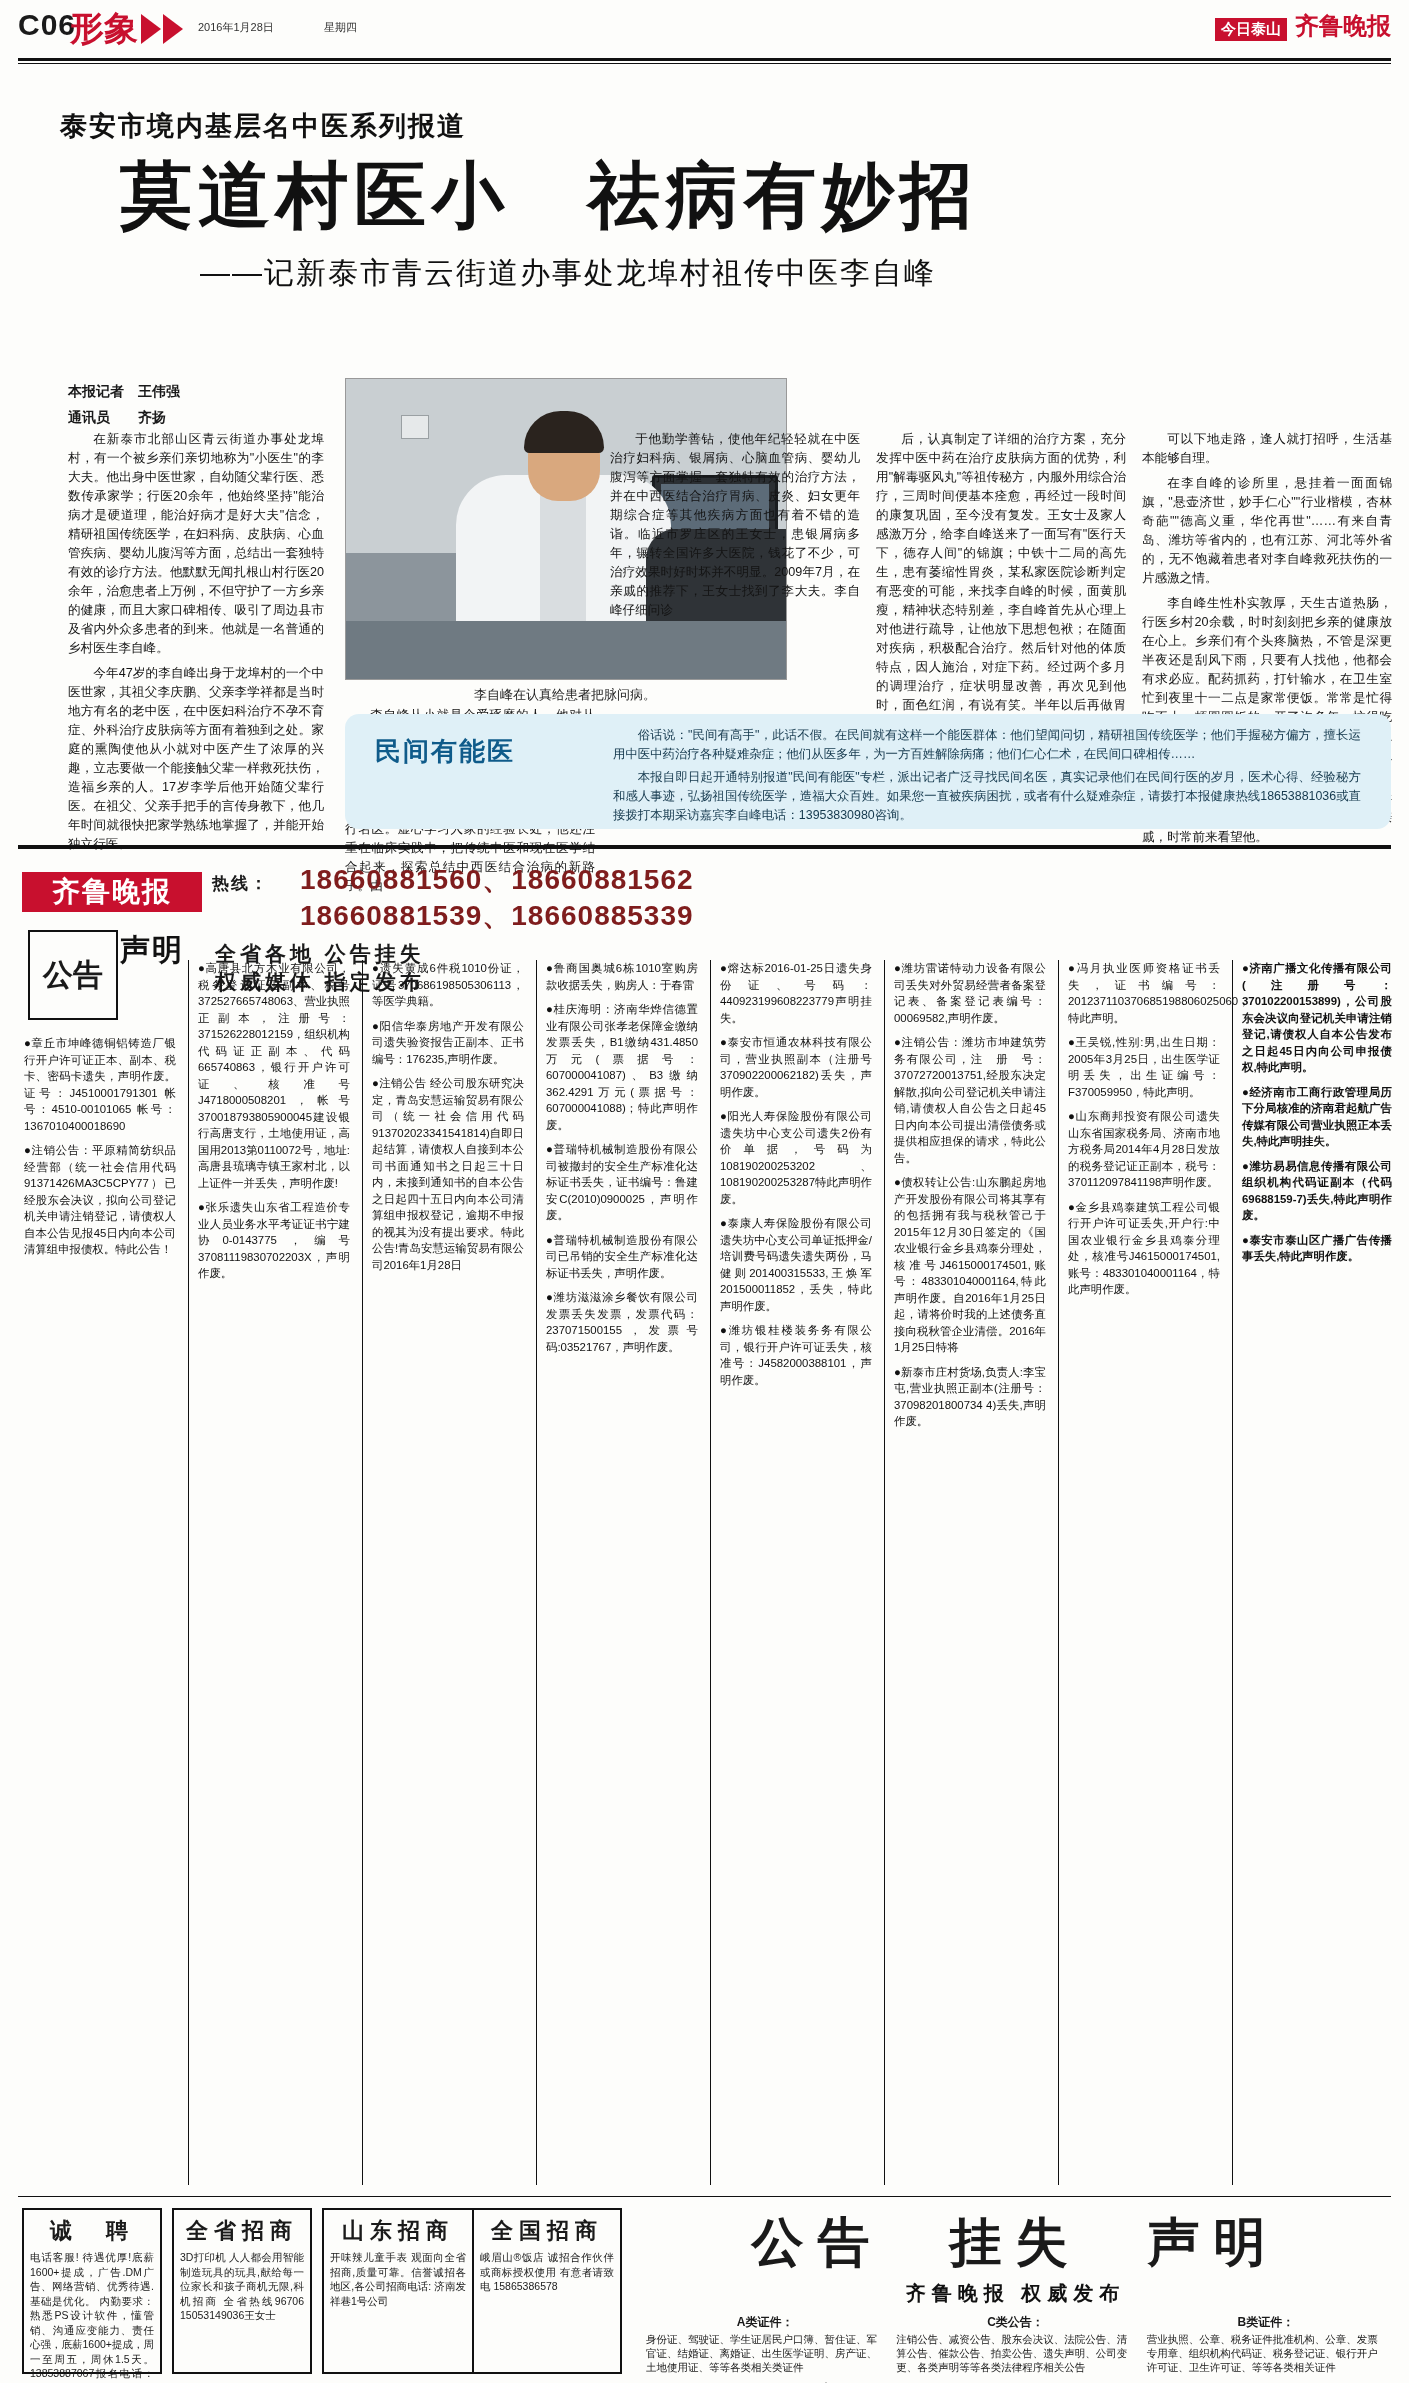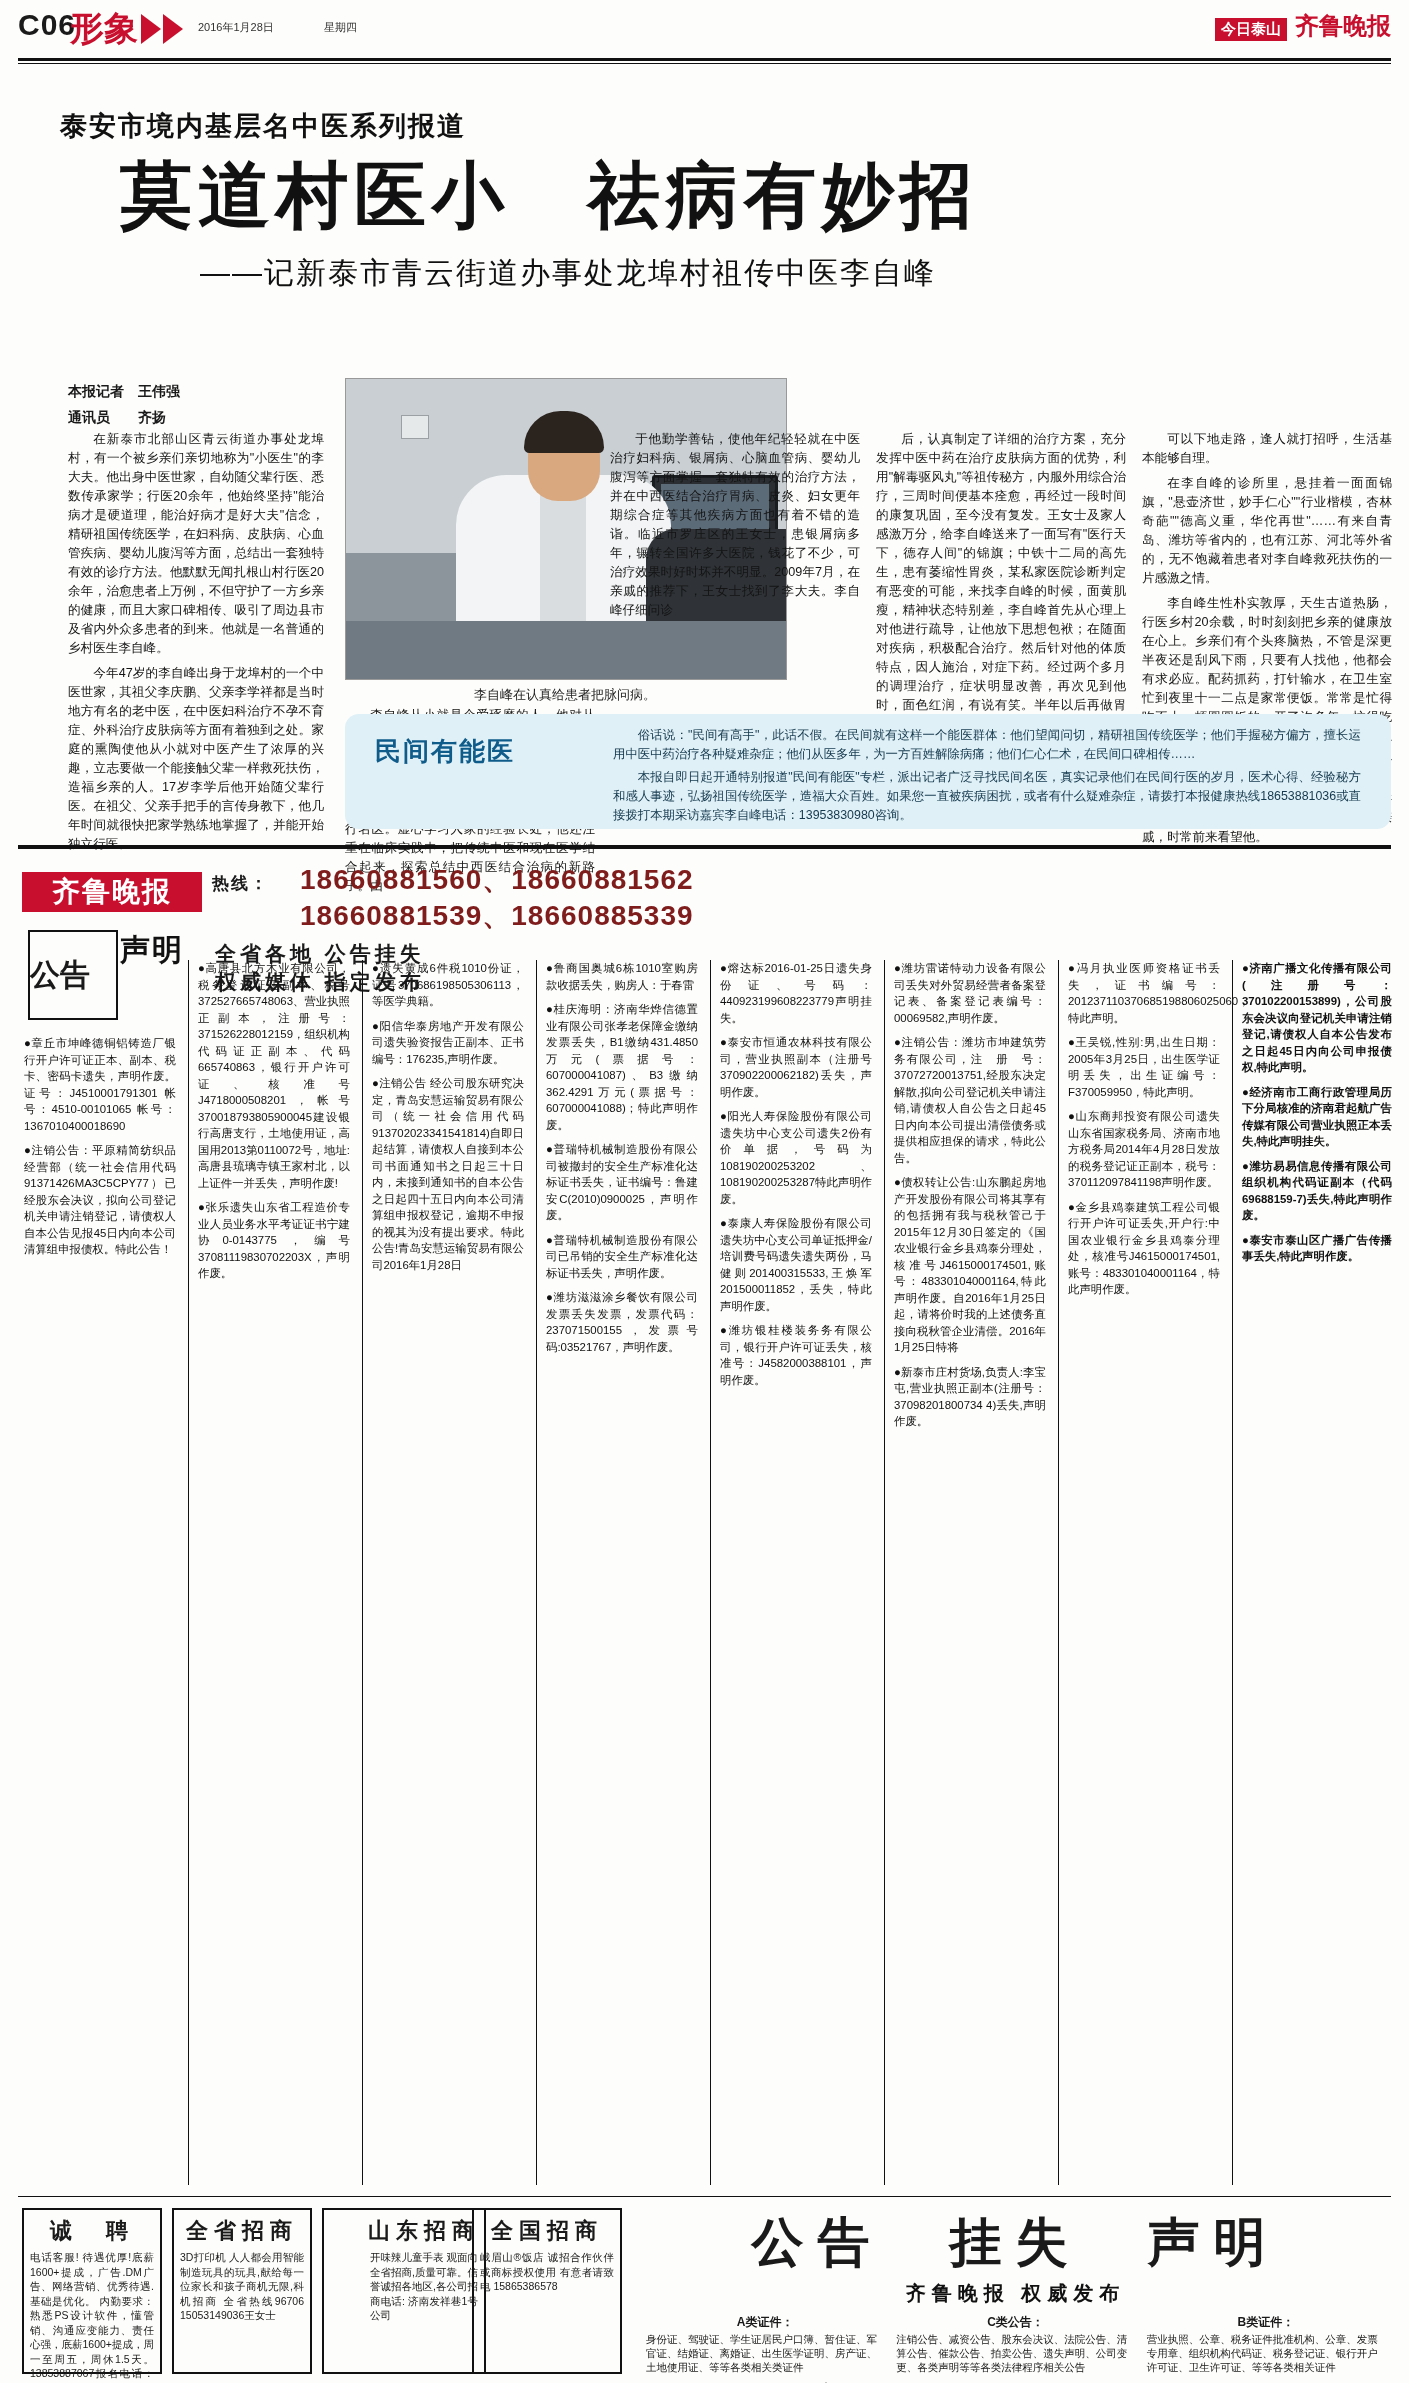--- a/index.html
+++ b/index.html
@@ -68,21 +68,21 @@
   
   .sep{position:absolute;left:18px;width:1373px;height:4px;background:#111;}
   .sep2{position:absolute;left:18px;width:1373px;height:1px;background:#111;}
 
   .qlbrand{position:absolute;left:22px;top:872px;width:180px;height:40px;background:#c8102e;color:#fff;font-size:28px;font-weight:bold;display:flex;align-items:center;justify-content:center;letter-spacing:2px;}
   .hotlabel{position:absolute;left:212px;top:872px;font-size:17px;font-weight:bold;letter-spacing:2px;}
   .hotnums{position:absolute;left:300px;top:862px;font-size:28px;font-weight:bold;color:#7f1d1d;line-height:36px;letter-spacing:1px;}
   .slogan{position:absolute;left:215px;top:940px;font-size:21px;font-weight:bold;letter-spacing:4px;text-align:right;}
   .slogan2{position:absolute;left:215px;top:968px;font-size:21px;font-weight:bold;letter-spacing:4px;}
 
-  .seal{position:absolute;left:28px;top:930px;width:86px;height:86px;border:2px solid #111;display:flex;align-items:center;justify-content:flex-start;}
+  .seal{position:absolute;left:28px;top:930px;width:86px;height:86px;border:2px solid #111;display:flex;align-items:center;justify-content:center;}
   .seal span{font-size:30px;font-weight:bold;line-height:32px;text-align:center;}
   .sealtxt{position:absolute;left:120px;top:930px;font-size:30px;font-weight:bold;letter-spacing:2px;color:#111;}
 
   .adcol{position:absolute;font-size:11.4px;line-height:16.5px;color:#111;text-align:justify;}
   .adcol p{margin:0 0 8px 0;}
 
   .vline{position:absolute;width:1px;background:#111;}
 
   
   .bbox{position:absolute;border:2px solid #111;box-sizing:border-box;}
@@ -356,21 +356,21 @@
   <div class="sep2" style="top:2196px;"></div>
 
   <div class="bbox" style="left:22px;top:2208px;width:140px;height:166px;">
     <div class="hd">诚　聘</div>
     <div class="bd">电话客服! 待遇优厚!底薪1600+提成，广告.DM广告、网络营销、优秀待遇.基础是优化。 内勤要求：熟悉PS设计软件，懂管销、沟通应变能力、责任心强，底薪1600+提成，周一至周五，周休1.5天。 13853887067报名电话：18660885339刘先生</div>
   </div>
   <div class="bbox" style="left:172px;top:2208px;width:140px;height:166px;">
     <div class="hd">全省招商</div>
     <div class="bd">3D打印机 人人都会用智能制造玩具的玩具,献给每一位家长和孩子商机无限,科机招商 全省热线96706 15053149036王女士</div>
   </div>
-  <div class="bbox" style="left:322px;top:2208px;width:164px;height:166px;padding-left:40px;">
+  <div class="bbox" style="left:322px;top:2208px;width:152px;height:166px;">
     <div class="hd">山东招商</div>
     <div class="bd">开味辣儿童手表 观面向全省招商,质量可靠。信誉诚招各地区,各公司招商电话: 济南发祥巷1号公司</div>
   </div>
   <div class="bbox" style="left:472px;top:2208px;width:150px;height:166px;">
     <div class="hd">全国招商</div>
     <div class="bd">峨眉山®饭店 诚招合作伙伴或商标授权使用 有意者请致电 15865386578</div>
   </div>
 
   <div class="bigad">
     <div class="t1">公告　挂失　声明</div>

